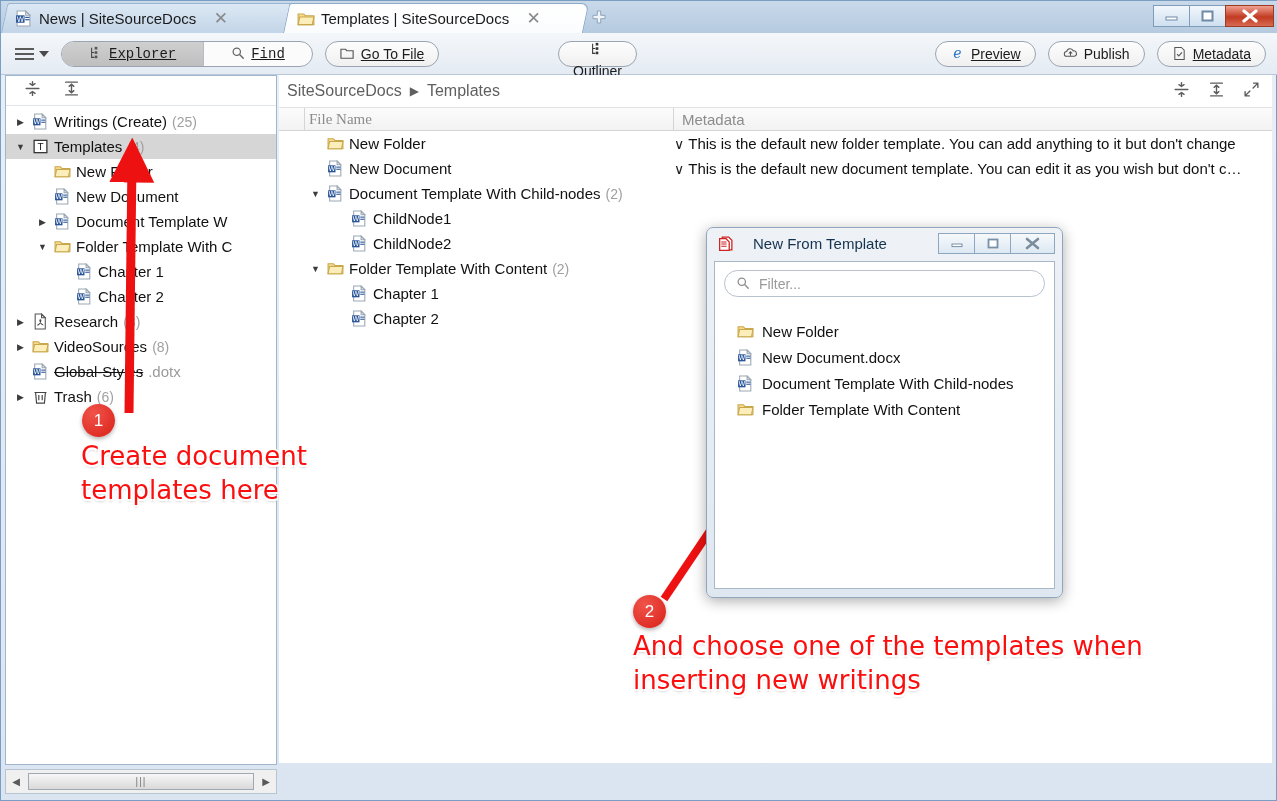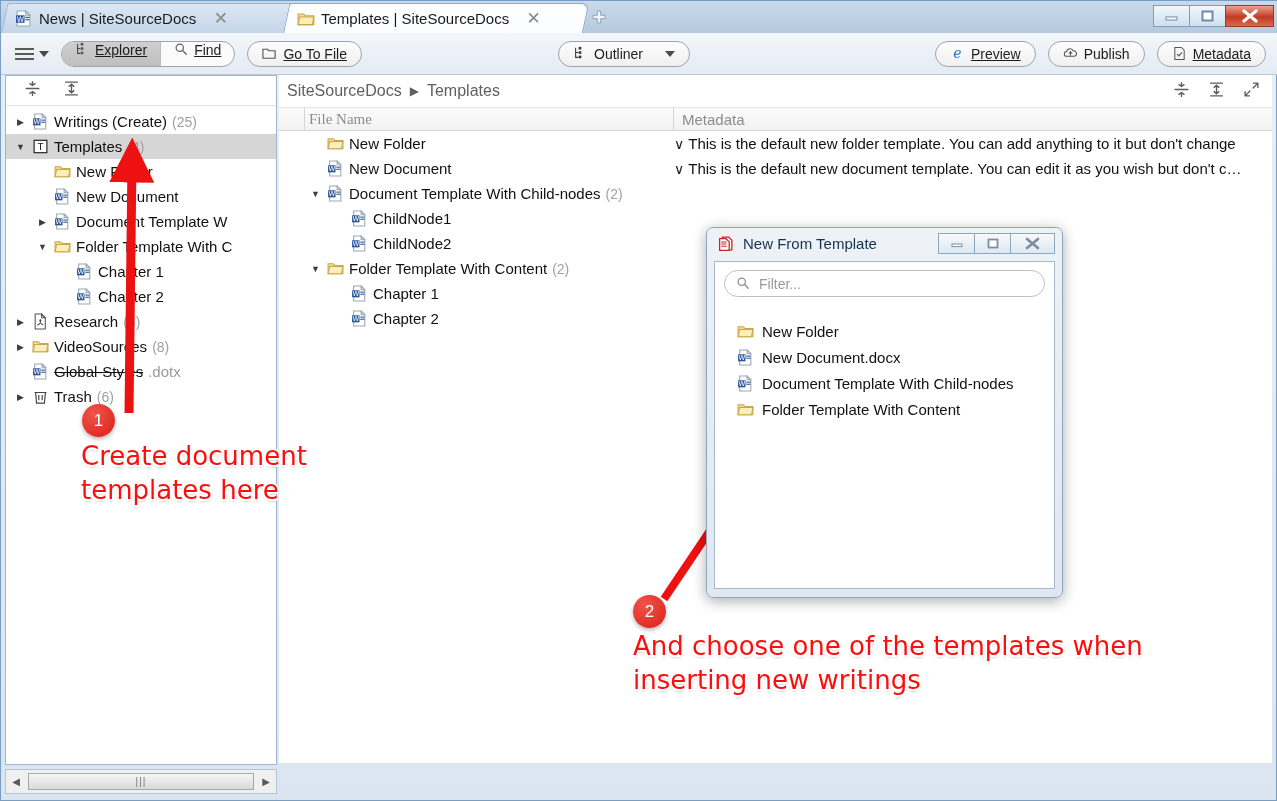--- a/index.html
+++ b/index.html
@@ -78,22 +78,22 @@
   .ham-lines { display:flex; flex-direction:column; gap:3px; }
   .ham-lines i { display:block; width:19px; height:2px; background:#5a5a5a; }
   .caret-dn { width:0;height:0;border-left:5px solid transparent;border-right:5px solid transparent;border-top:6px solid #4a4a4a; }
 
   .segbtn {
     display: flex; align-items: center; height: 26px;
     border: 1px solid #9aa5b1; border-radius: 13px; overflow: hidden;
     background: #fbfbfb; margin-left: 12px;
   }
   .seg {
-    display: flex; gap: 5px; height: 100%;
-    padding: 0 13px; font-size: 14px; color: #1c1c1c;
+    display: flex; align-items: center; gap: 5px; height: 100%;
+    padding: 0 27px; font-size: 14px; color: #1c1c1c; font-family: Liberation Mono, monospace;
   }
   .seg.on { background: linear-gradient(#cfcfcf, #bfbfbf); }
   .seg + .seg { border-left: 1px solid #b6bcc4; }
   .pillbtn {
     display: flex; align-items: center; gap: 6px; height: 26px;
     padding: 0 14px; border: 1px solid #9aa5b1; border-radius: 13px;
     background: linear-gradient(#fdfdfd,#f0f0f0); font-size: 14px; color:#1c1c1c;
     margin-left: 12px;
   }
   .ul { text-decoration: underline; }
@@ -146,21 +146,21 @@
   .ico.sm { width: 15px; height: 15px; }
 
   
   .dialog {
     position: absolute; left: 705px; top: 226px; width: 357px; height: 371px;
     background: linear-gradient(#eef2f7,#dfe7f0);
     border: 1px solid #8fa6bd; border-radius: 7px;
     box-shadow: 0 3px 14px rgba(0,0,0,.33);
   }
   .dlg-title {
-    height: 31px; display:flex; align-items:center; gap:9px; padding-left:10px;
+    height: 31px; display:flex; align-items:center; gap:19px; padding-left:10px;
     font-size: 15px; color:#14324f;
   }
   .dlg-ctrls { margin-left:auto; display:flex; padding-right:7px; }
   .dlg-btn {
     width:37px; height:21px; border:1px solid #8ea7c0;
     background: linear-gradient(#f6f9fc,#dde8f2);
     display:flex; align-items:center; justify-content:center; margin-left:-1px;
   }
   .dlg-body {
     position:absolute; left:7px; right:7px; top:33px; bottom:8px;
@@ -304,21 +304,21 @@
       <span class="ico sm">
         <svg viewBox="0 0 16 16" width="15" height="15">
           <path d="M1 3.5h5l1.2 1.5H14V13H1z" fill="none" stroke="#555" stroke-width="1.2"></path>
         </svg>
       </span>
       <span class="ul">Go To File</span>
     </div>
 
     <div style="flex:1"></div>
 
-    <div class="pillbtn" style="position:absolute;left:545px;">
+    <div class="pillbtn" style="position:absolute;left:545px;flex-direction:column;">
       <span class="ico sm">
         <svg viewBox="0 0 16 16" width="14" height="14">
           <path d="M3 2v11h3 M3 7.5h3" stroke="#333" fill="none" stroke-width="1.2"></path>
           <rect x="6.5" y="1" width="3" height="3" fill="#333"></rect>
           <rect x="6.5" y="6" width="3" height="3" fill="#333"></rect>
           <rect x="6.5" y="11" width="3" height="3" fill="#333"></rect>
         </svg>
       </span>
       <span>Outliner</span>
       <span class="caret-dn" style="margin-left:16px"></span>

